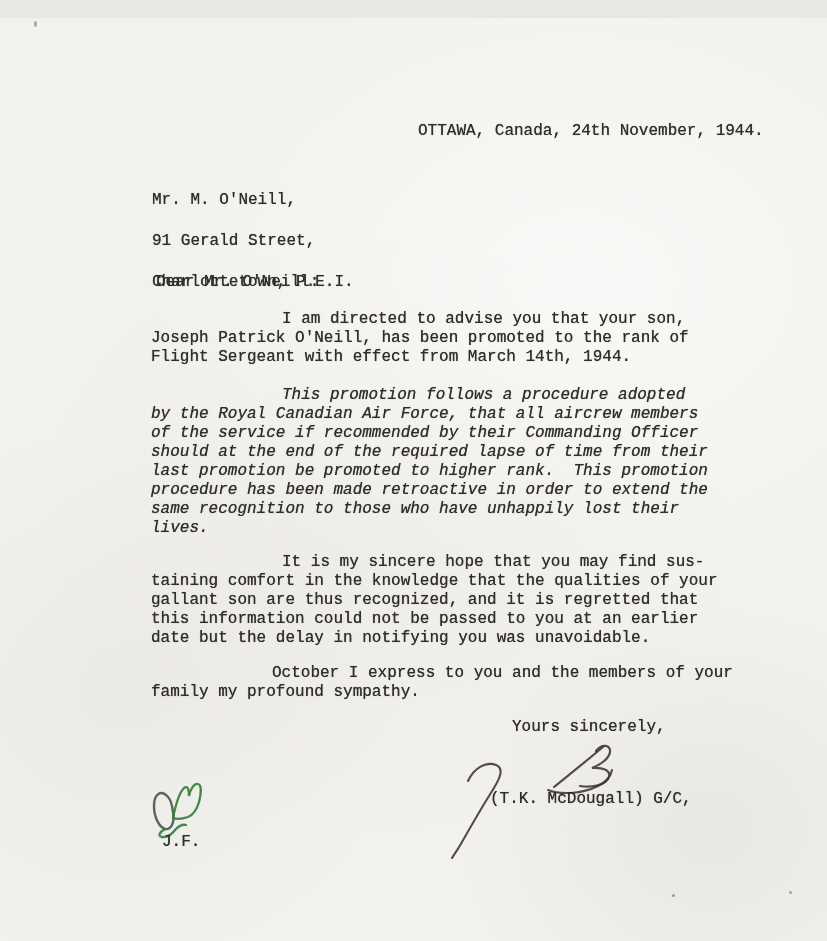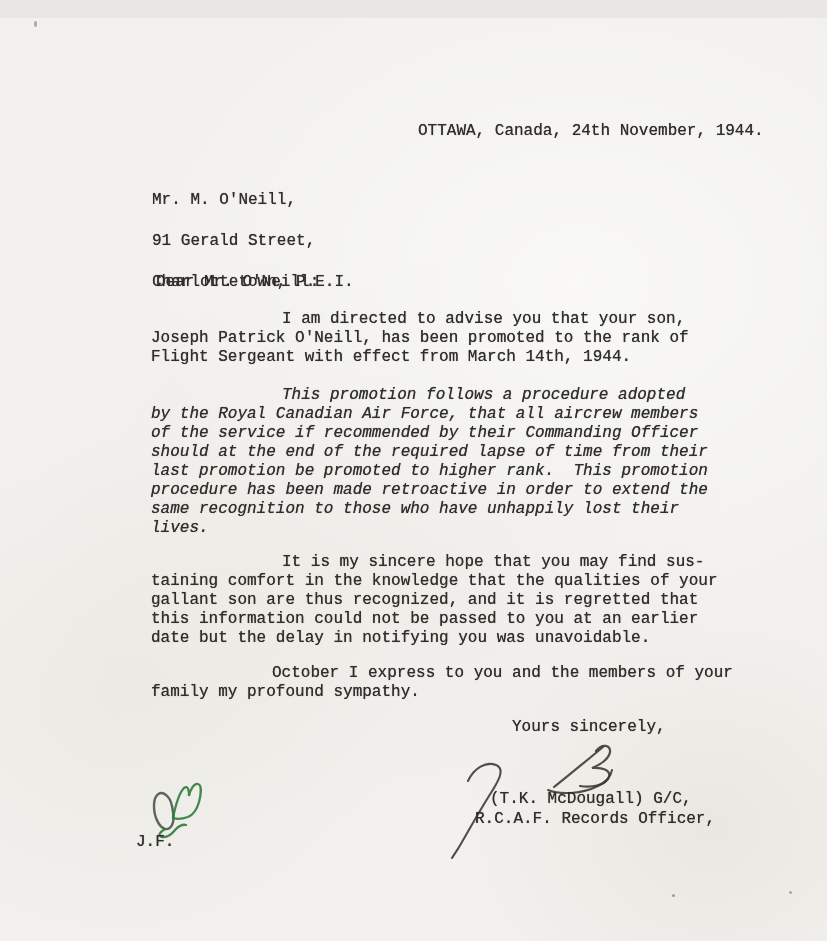--- a/index.html
+++ b/index.html
@@ -30,21 +30,21 @@
   .salutation { left: 156px; top: 255px; }
   .para       { left: 151px; top: 0; width: 600px; text-indent: 131px; }
   .para.p1 { top: 292px; }
   .para.p2 { top: 368px; font-style: italic; }
   .para.p3 { top: 535px; }
   .para.p4 { top: 646px; text-indent: 121px; }
   .closing  { left: 512px; top: 700px; }
   .sigline1 { left: 490px; top: 772px; }
   .sigline2 { left: 475px; top: 792px; }
   .sigline3 { left: 466px; top: 810px; }
-  .typist   { left: 136px; top: 815px; }
+  .typist   { left: 162px; top: 815px; }
   .handwriting { position: absolute; pointer-events: none; }
   .speck { position: absolute; border-radius: 50%; }
   .speck1 { left: 34px;  top: 3px;   width: 3px; height: 6px; background: rgba(115,113,106,0.55); }
   .speck2 { left: 672px; top: 876px; width: 3px; height: 3px; background: rgba(80,78,72,0.5); }
   .speck3 { left: 789px; top: 873px; width: 3px; height: 3px; background: rgba(80,78,72,0.45); }
 </style>
 </head>
 <body>
 
 <div class="paper">
@@ -79,21 +79,20 @@
   <div class="txt closing">Yours sincerely,</div>
 
   <svg class="handwriting" style="left:440px; top:715px;" width="210" height="140" viewBox="440 715 210 140" fill="none" stroke="#3a3733" stroke-linecap="round" stroke-opacity="0.88">
     <path stroke-width="2.2" d="M 554 769 C 570 756, 590 740, 603 729"></path>
     <path stroke-width="2.2" d="M 596 733 C 602 725, 611 727, 610 734 C 609 741, 600 747, 592 750 C 602 749, 611 752, 609 759 C 606 767, 592 770, 580 768"></path>
     <path stroke-width="2" d="M 548 772 C 560 777, 582 776, 598 768 C 606 764, 611 758, 612 752"></path>
     <path stroke-width="2.1" d="M 468 763 C 474 750, 486 743, 496 747 C 506 751, 498 764, 489 778 C 479 794, 470 810, 462 824 C 457 833, 453 838, 452 840"></path>
   </svg>
 
   <div class="txt sigline1">(T.K. McDougall) G/C,</div>
-  <div class="txt sigline2">R.C.A.F. Records Officer,</div>
 
   <svg class="handwriting" style="left:145px; top:758px;" width="65" height="65" viewBox="145 758 65 65" fill="none" stroke-linecap="round">
     <path stroke="#4a554c" stroke-width="2.4" stroke-opacity="0.9" d="M 168 779 C 161 771, 154 776, 154 788 C 154 799, 159 809, 165 811 C 171 812, 175 805, 173 794 C 172 786, 170 781, 168 779"></path>
     <path stroke="#2f7b3a" stroke-width="2.3" stroke-opacity="0.9" d="M 165 811 C 160 814, 157 818, 162 819 C 167 820, 172 816, 176 811 C 179 808, 182 806, 186 807"></path>
     <path stroke="#2f7b3a" stroke-width="2.3" stroke-opacity="0.9" d="M 173 800 C 175 790, 178 776, 184 770 C 188 767, 189 772, 189 778 C 190 772, 194 765, 198 766 C 202 767, 201 776, 199 784 C 197 791, 193 797, 188 799 C 182 801, 176 801, 173 800"></path>
   </svg>
 
   <div class="txt typist">J.F.</div>
 
   <div class="speck speck1"></div>

